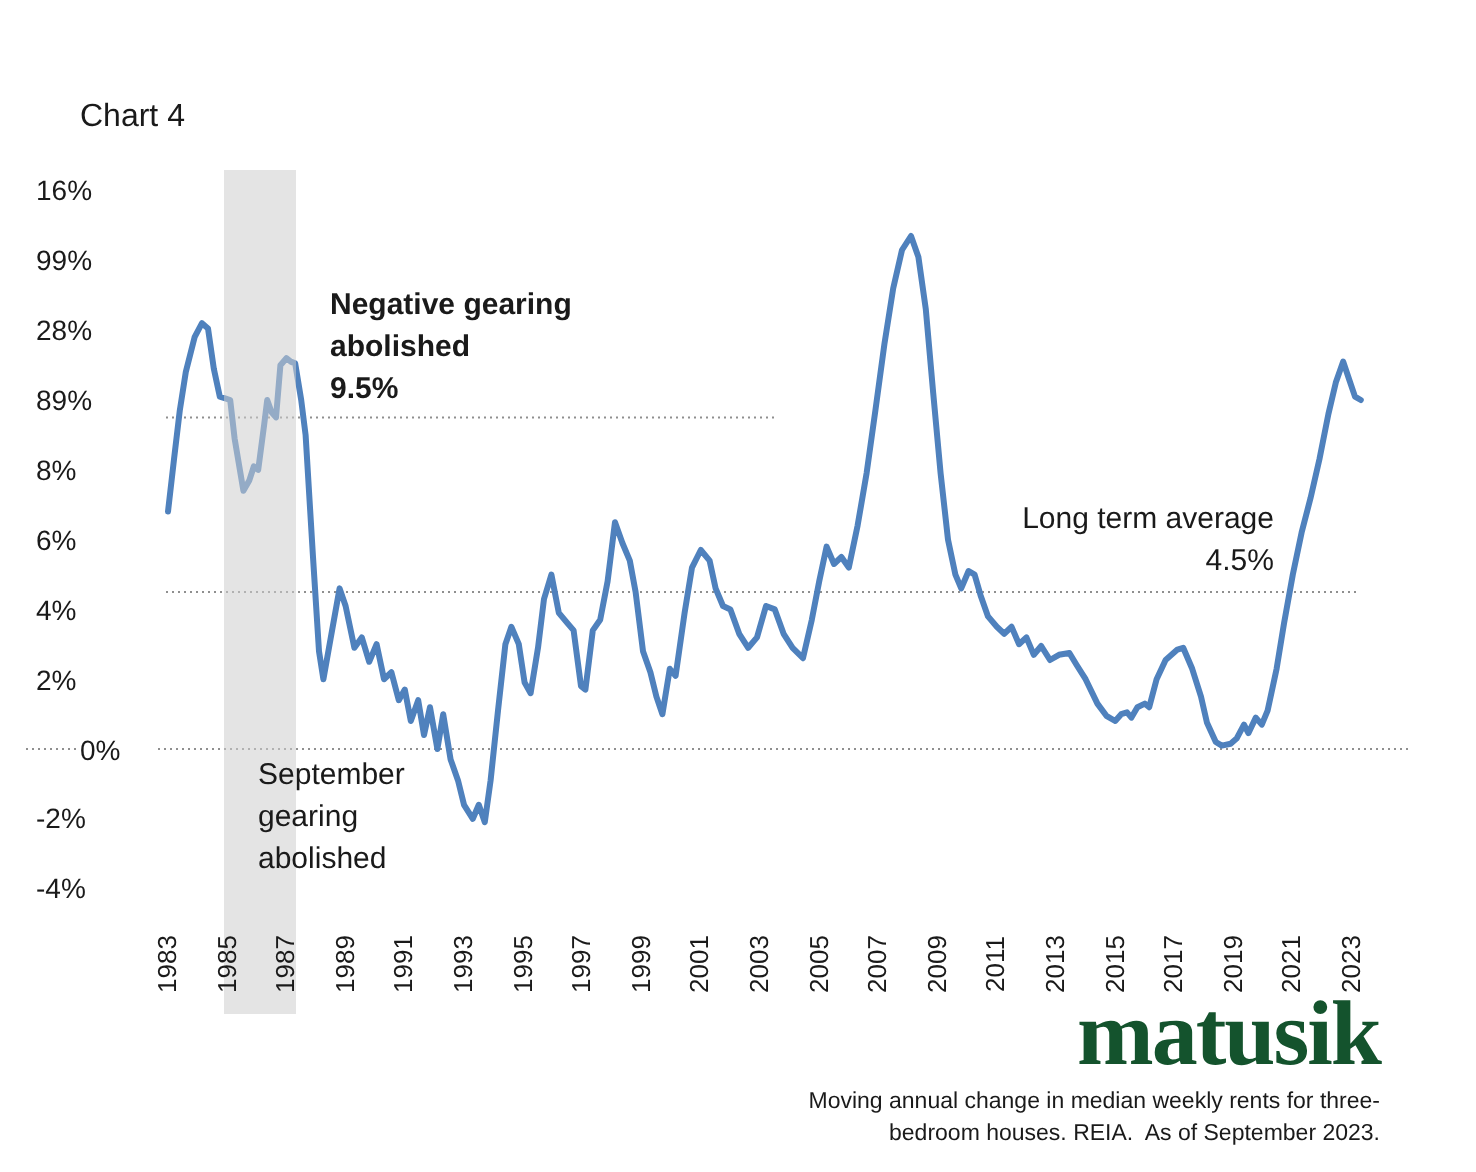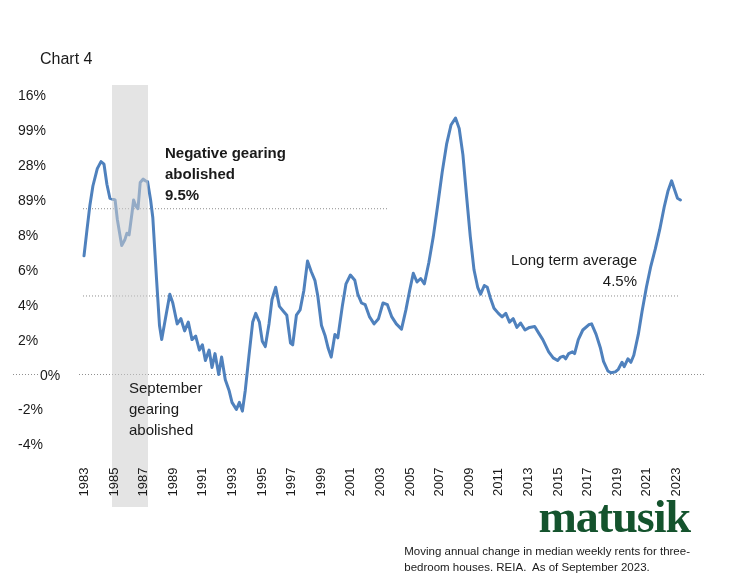--- a/index.html
+++ b/index.html
@@ -15,21 +15,21 @@
   .ylab.zero{left:40px;width:38px;background:#fff;}
   .xlab{position:absolute;top:475px;width:40px;height:14px;line-height:14px;
         text-align:center;font-size:13px;transform:rotate(-90deg);transform-origin:50% 50%;}
   .annotation{position:absolute;font-size:15px;line-height:21px;white-space:pre-wrap;}
   .a1{left:165px;top:142px;font-weight:bold;}
   .a2{left:129px;top:377px;}
   .a3{right:101px;top:249px;text-align:right;margin-left:32px;}
   .logo{position:absolute;right:48px;top:494px;font-family:"Liberation Serif","DejaVu Serif",serif;
         font-weight:bold;font-size:46px;line-height:46px;letter-spacing:-1px;color:#14532d;}
   .footnote{position:absolute;right:48px;top:544px;font-size:11.5px;line-height:15.5px;
-            white-space:pre-wrap;margin-left:20px;}
+            text-align:right;white-space:pre-wrap;margin-left:20px;}
 </style>
 </head>
 <body>
 
 <div class="canvas">
 
   <div class="title-block">
     <div class="chart-label">Chart 4</div>
   </div>
 

